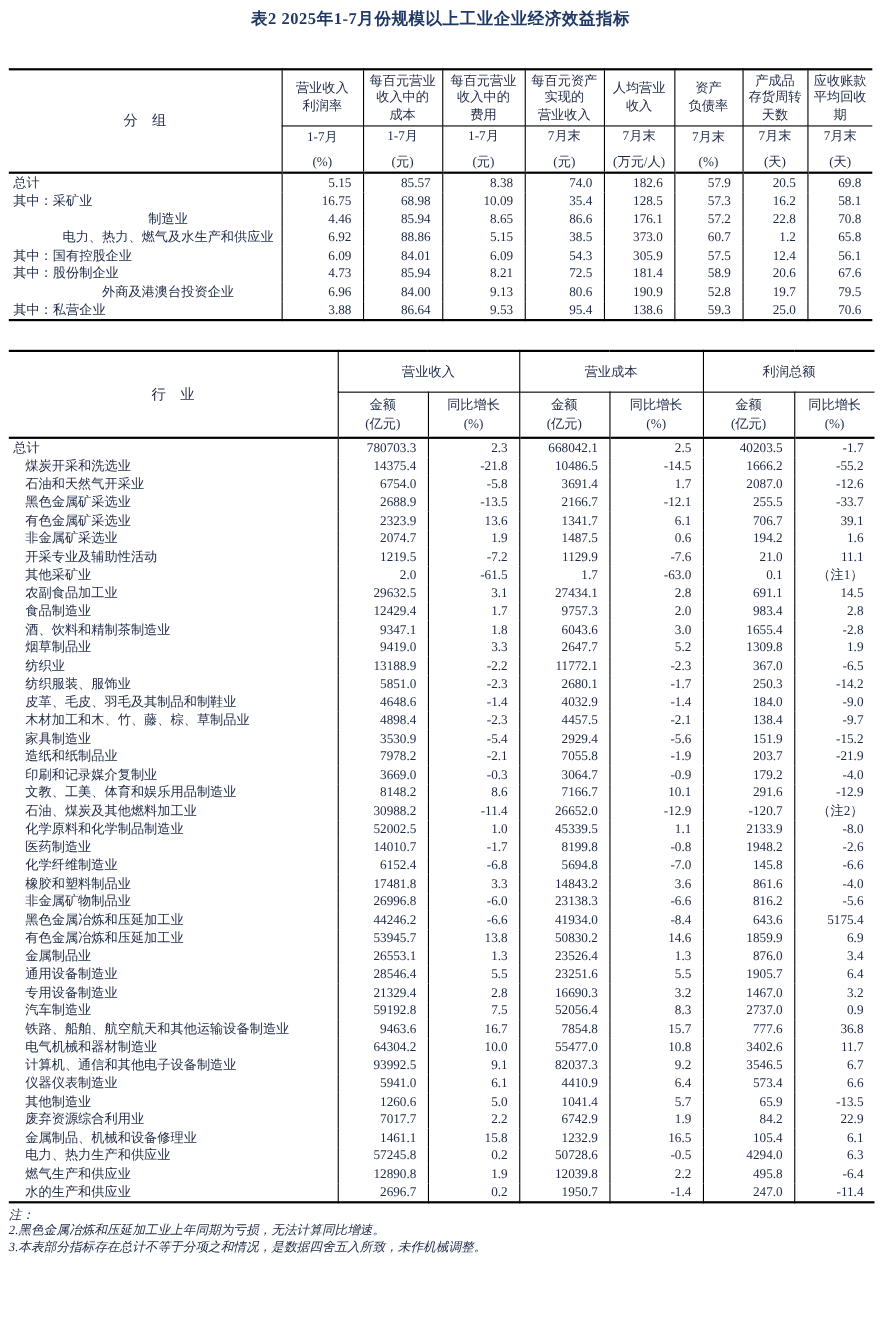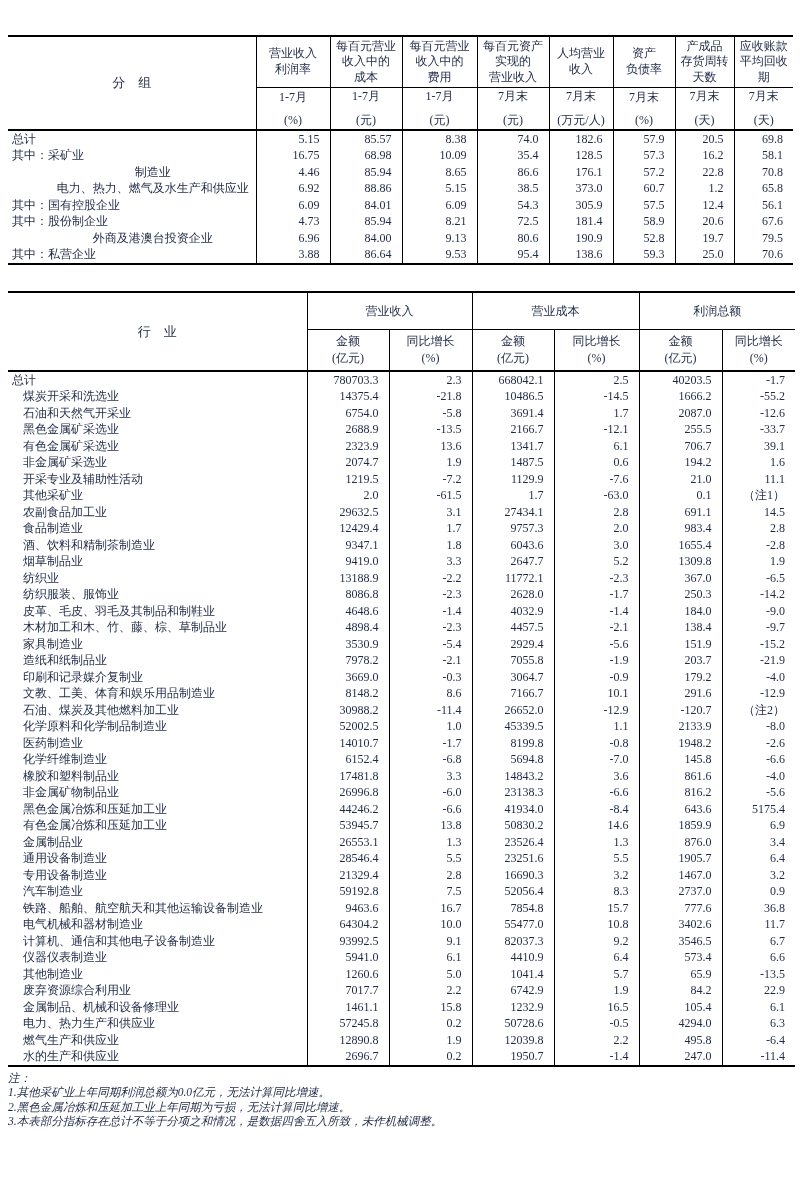--- a/index.html
+++ b/index.html
@@ -46,20 +46,21 @@
     font-family:"Liberation Serif","DejaVu Serif",serif;}
   
   .notes{margin-top:4px;font-size:11.5px;font-style:italic;line-height:1.26;}
   .notes .note-label{margin-bottom:0;}
 </style>
 </head>
 <body>
 
 <div class="page">
 
+  <h1 class="tbl-title t2-title">表2  2025年1-7月份规模以上工业企业经济效益指标</h1>
 
   <table class="stat-table t2">
     <colgroup id="t2-cols">
         <col style="width: 248px;">
         <col style="width: 74px;">
         <col style="width: 72px;">
         <col style="width: 75px;">
         <col style="width: 72px;">
         <col style="width: 64px;">
         <col style="width: 62px;">
@@ -391,23 +392,23 @@
           <td class="label-td sub">纺织业</td>
           <td class="num-td">13188.9</td>
           <td class="num-td">-2.2</td>
           <td class="num-td">11772.1</td>
           <td class="num-td">-2.3</td>
           <td class="num-td">367.0</td>
           <td class="num-td">-6.5</td>
         </tr>
         <tr>
           <td class="label-td sub">纺织服装、服饰业</td>
-          <td class="num-td">8086.8</td>
+          <td class="num-td">5851.0</td>
           <td class="num-td">-2.3</td>
-          <td class="num-td">2628.0</td>
+          <td class="num-td">2680.1</td>
           <td class="num-td">-1.7</td>
           <td class="num-td">250.3</td>
           <td class="num-td">-14.2</td>
         </tr>
         <tr>
           <td class="label-td sub">皮革、毛皮、羽毛及其制品和制鞋业</td>
           <td class="num-td">4648.6</td>
           <td class="num-td">-1.4</td>
           <td class="num-td">4032.9</td>
           <td class="num-td">-1.4</td>
@@ -656,19 +657,18 @@
           <td class="num-td">-1.4</td>
           <td class="num-td">247.0</td>
           <td class="num-td">-11.4</td>
         </tr>
       </tbody>
   </table>
 
   <div class="notes">
     <div class="note-label">注：</div>
     <div id="notes-list">
-        <div class="note-line">1.其他采矿业上年同期利润总额为0.0亿元，无法计算同比增速。</div>
         <div class="note-line">2.黑色金属冶炼和压延加工业上年同期为亏损，无法计算同比增速。</div>
         <div class="note-line">3.本表部分指标存在总计不等于分项之和情况，是数据四舍五入所致，未作机械调整。</div>
       </div>
   </div>
 
 </div>
 
 </body></html>

